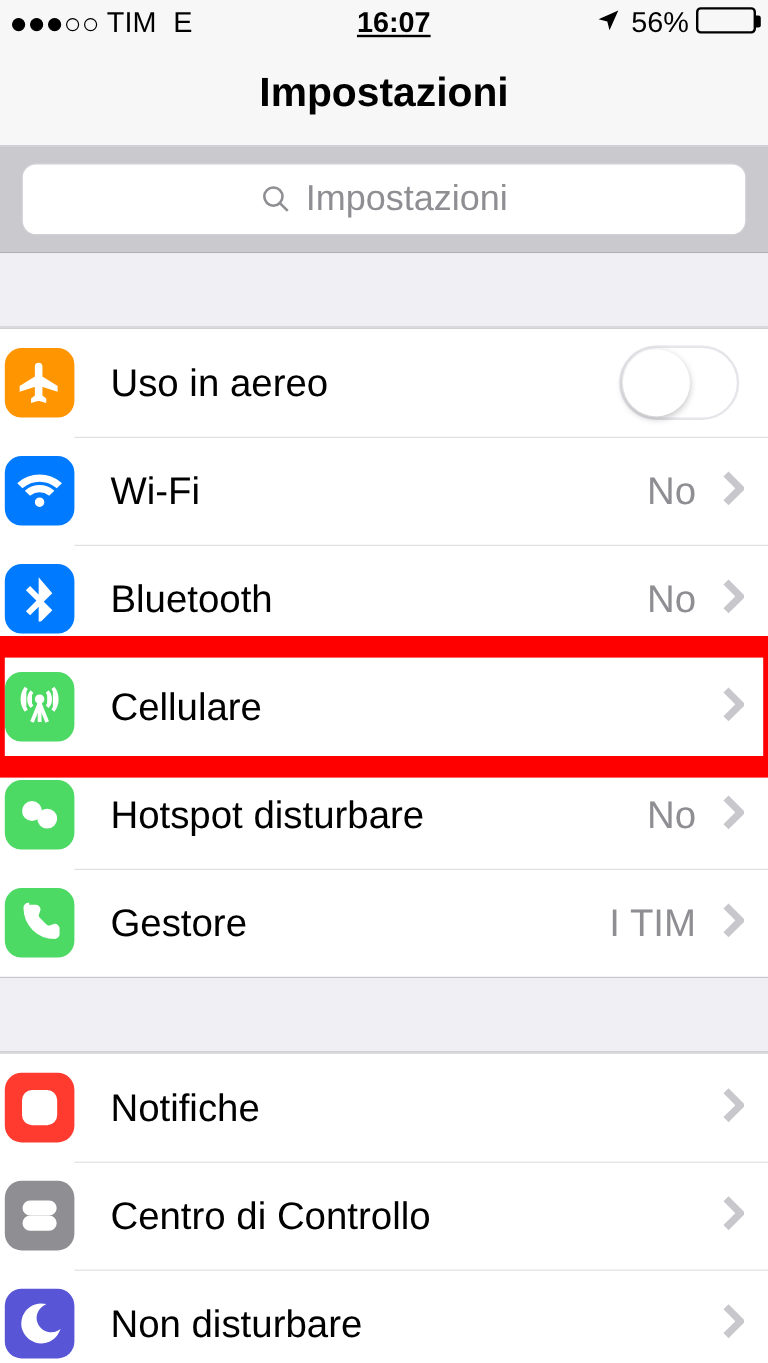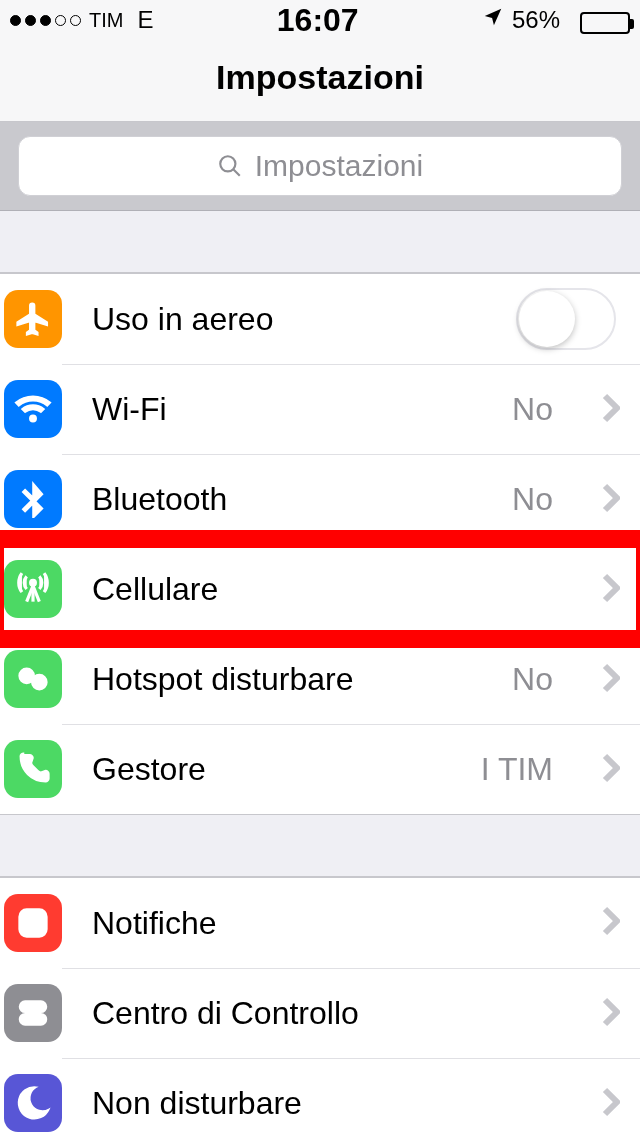--- a/index.html
+++ b/index.html
@@ -3,40 +3,40 @@
 <meta charset="utf-8">
 <style>
   * { box-sizing: border-box; margin: 0; padding: 0; }
   html, body { width: 640px; height: 1136px; font-family: -apple-system, "Helvetica Neue", Helvetica, Arial, sans-serif; background: #efeff4; overflow: hidden; }
   
   .status-bar { height: 40px; display: flex; align-items: center; justify-content: space-between; padding: 0 10px; font-size: 24px; background: #f7f7f8; }
   .status-left, .status-right { display: flex; align-items: center; gap: 8px; }
   .signal-dots { display: flex; gap: 4px; align-items: center; }
   .dot { width: 11px; height: 11px; border-radius: 50%; border: 1.5px solid #000; }
   .dot.filled { background: #000; }
-  .carrier { font-size: 20px; }
+  .carrier { font-size: 24px; }
   .net { font-size: 24px; margin-left: 6px; }
-  .clock { font-size: 32px; font-weight: 600; }
-  .battery-wrap { display: flex; align-items: flex-end; gap: 20px; }
+  .clock { font-size: 24px; font-weight: 600; text-decoration: underline; }
+  .battery-wrap { display: flex; align-items: flex-start; gap: 6px; }
   .loc-icon { display:inline-block; }
   .battery { width: 50px; height: 22px; border: 2px solid #000; border-radius: 4px; position: relative; }
   .battery::after { content:""; position:absolute; right:-6px; top:5px; width:4px; height:10px; background:#000; border-radius:0 2px 2px 0; }
   .battery-fill { height: 100%; background: #000; }
   
   .nav { background: #f7f7f8; text-align: center; padding: 18px 0 24px 0; border-bottom: 1px solid #c7c7cc; }
   .nav-title { font-size: 34px; font-weight: 600; }
   
   .search-wrap { background: #c9c9ce; padding: 14px 18px; border-bottom: 1px solid #b0b0b6; }
   .search-field { background:#fff; border:1px solid #d0d0d5; border-radius: 12px; height: 60px; display:flex; align-items:center; justify-content:center; gap:12px; color:#8e8e93; font-size:30px; }
   .search-field svg { width:26px; height:26px; fill:#8e8e93; }
   
   .group-gap { height: 62px; background:#efeff4; border-bottom:1px solid #c7c7cc; }
   .group { background:#fff; border-top:1px solid #c7c7cc; border-bottom:1px solid #c7c7cc; }
   .row { display:flex; align-items:center; height:90px; padding-left:4px; position:relative; }
-  .row + .row .row-inner { border-top:1px solid #e0e0e4;gap:27px; }
+  .row + .row .row-inner { border-top:1px solid #e0e0e4; }
   .row-inner { display:flex; align-items:center; flex:1; height:100%; padding-right:20px; margin-left: 0; }
   .row .icon-box { width:58px; height:58px; border-radius:14px; display:flex; align-items:center; justify-content:center; flex-shrink:0; }
   .row .label { font-size:32px; margin-left:30px; flex:1; color:#000; }
   .row .value { font-size:32px; color:#8e8e93; margin-right:22px; }
   .chevron { color:#c7c7cc; }
   .chevron svg { width:18px; height:30px; stroke:#c7c7cc; stroke-width:4; fill:none; }
   
   .toggle { width:100px; height:62px; border-radius:31px; background:#fff; border:2px solid #e5e5ea; position:relative; margin-right:4px; }
   .toggle-knob { width:56px; height:56px; border-radius:50%; background:#fff; box-shadow:0 2px 6px rgba(0,0,0,0.25); position:absolute; top:1px; left:1px; }
   

